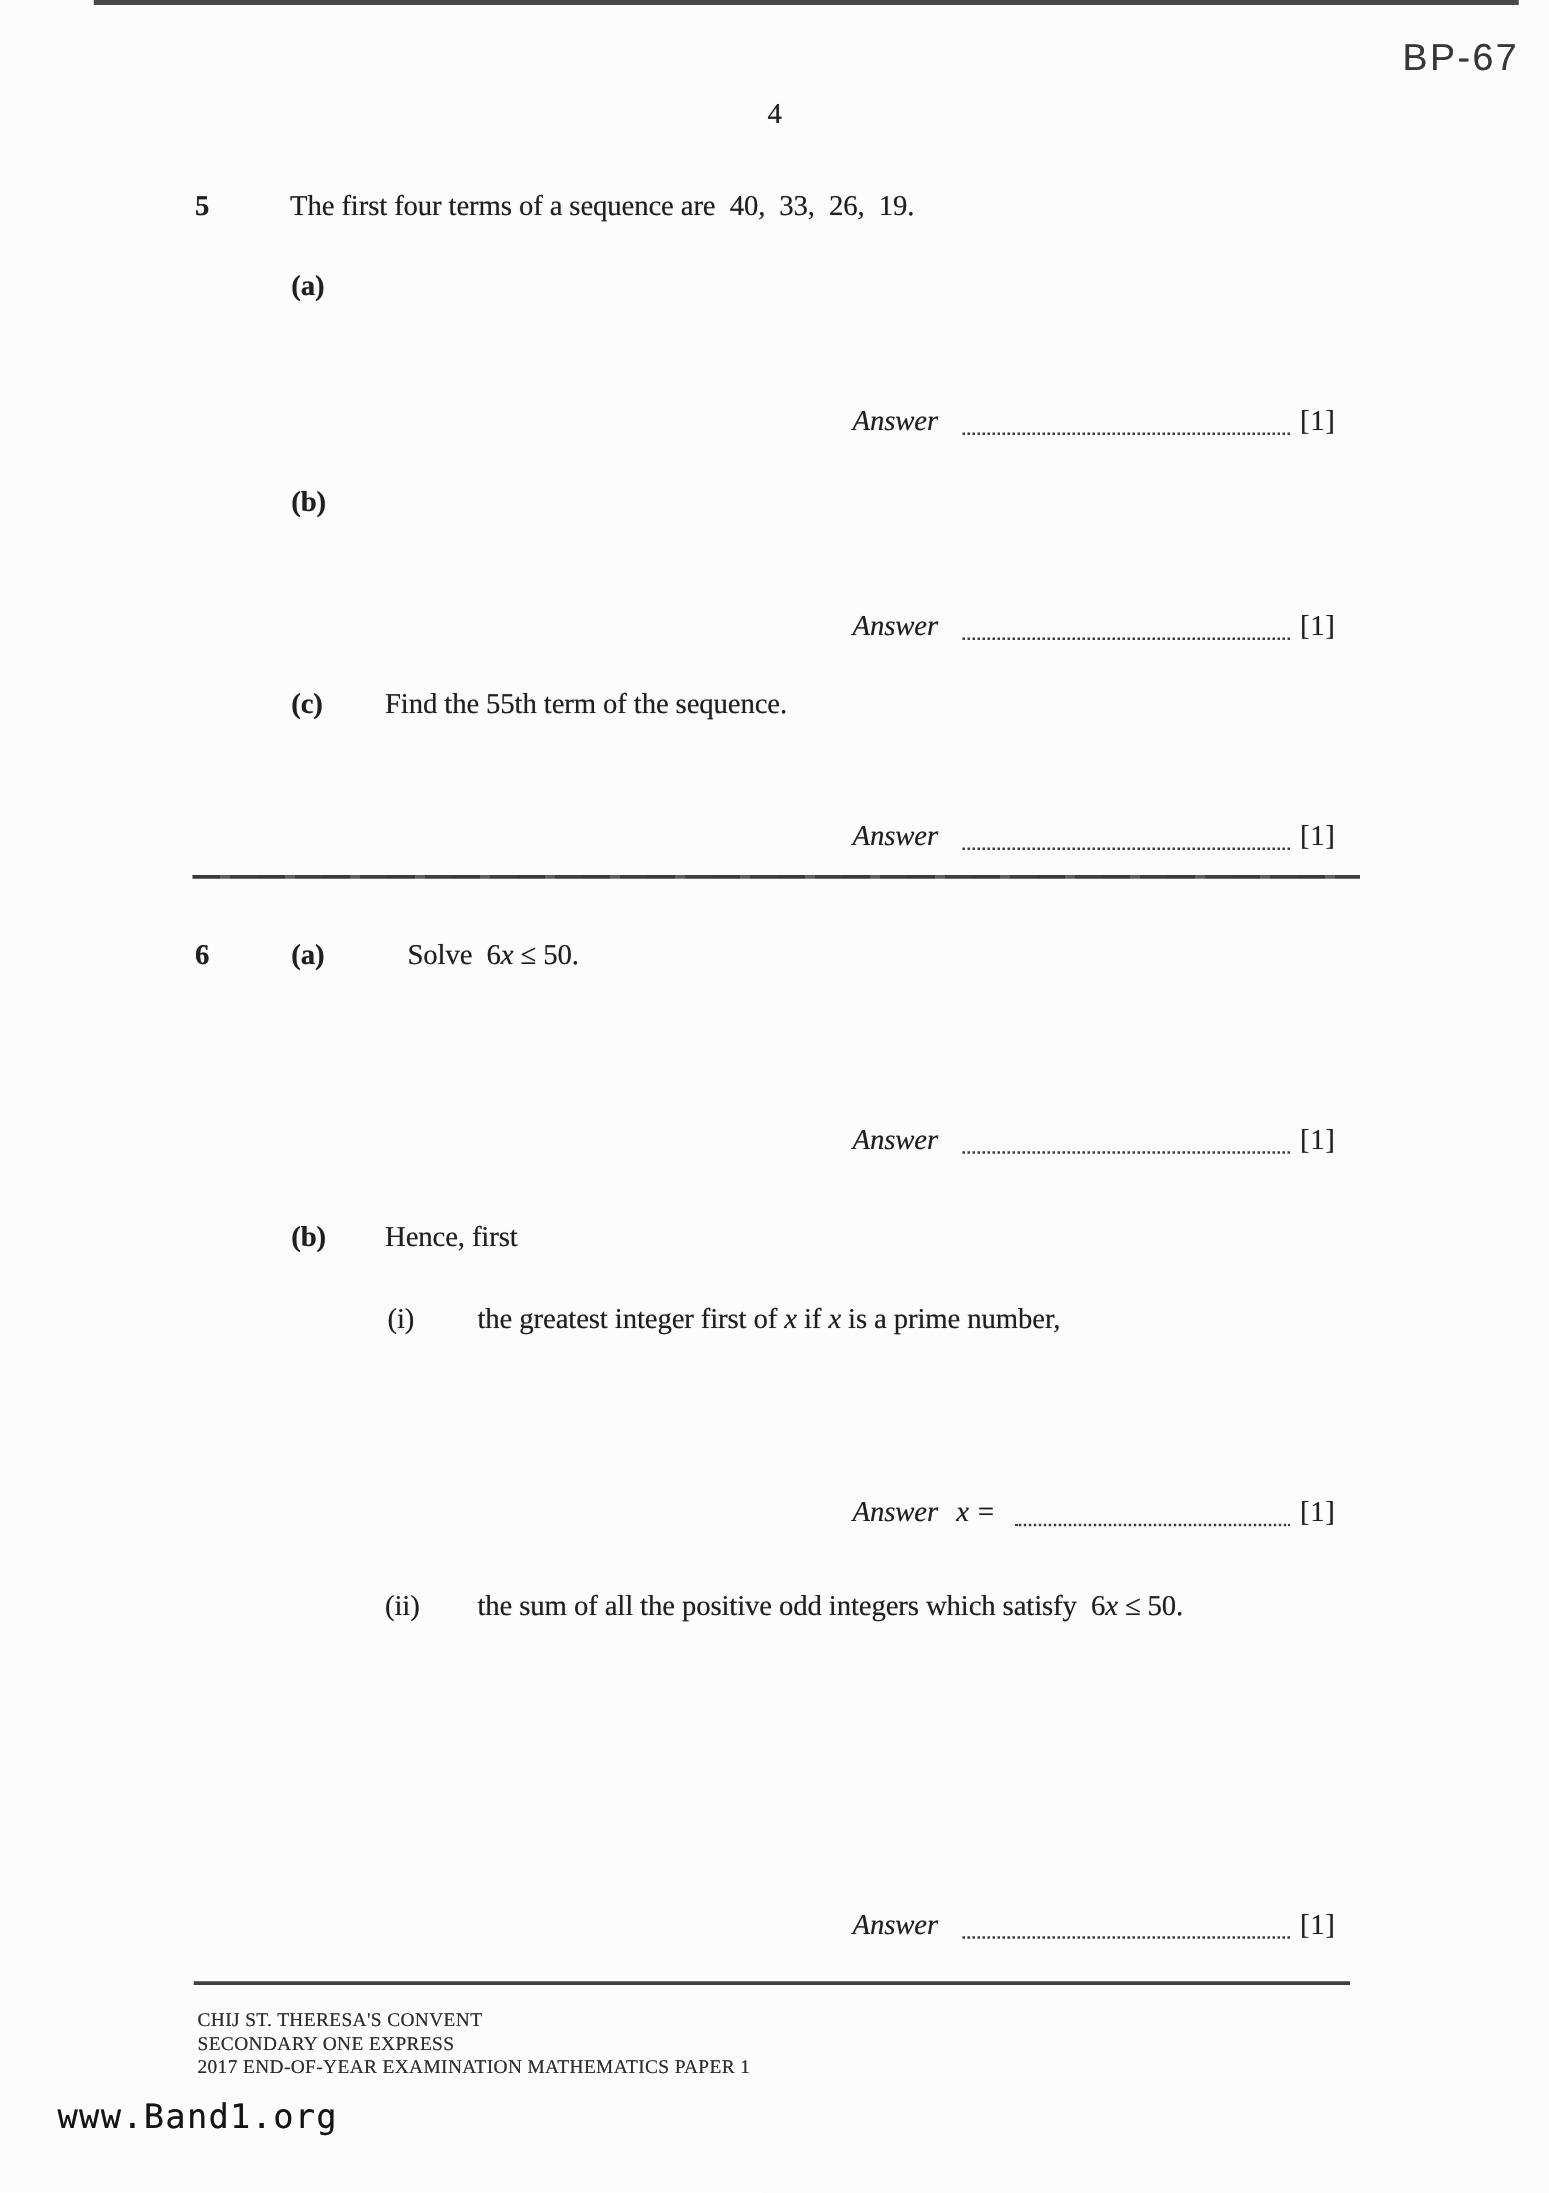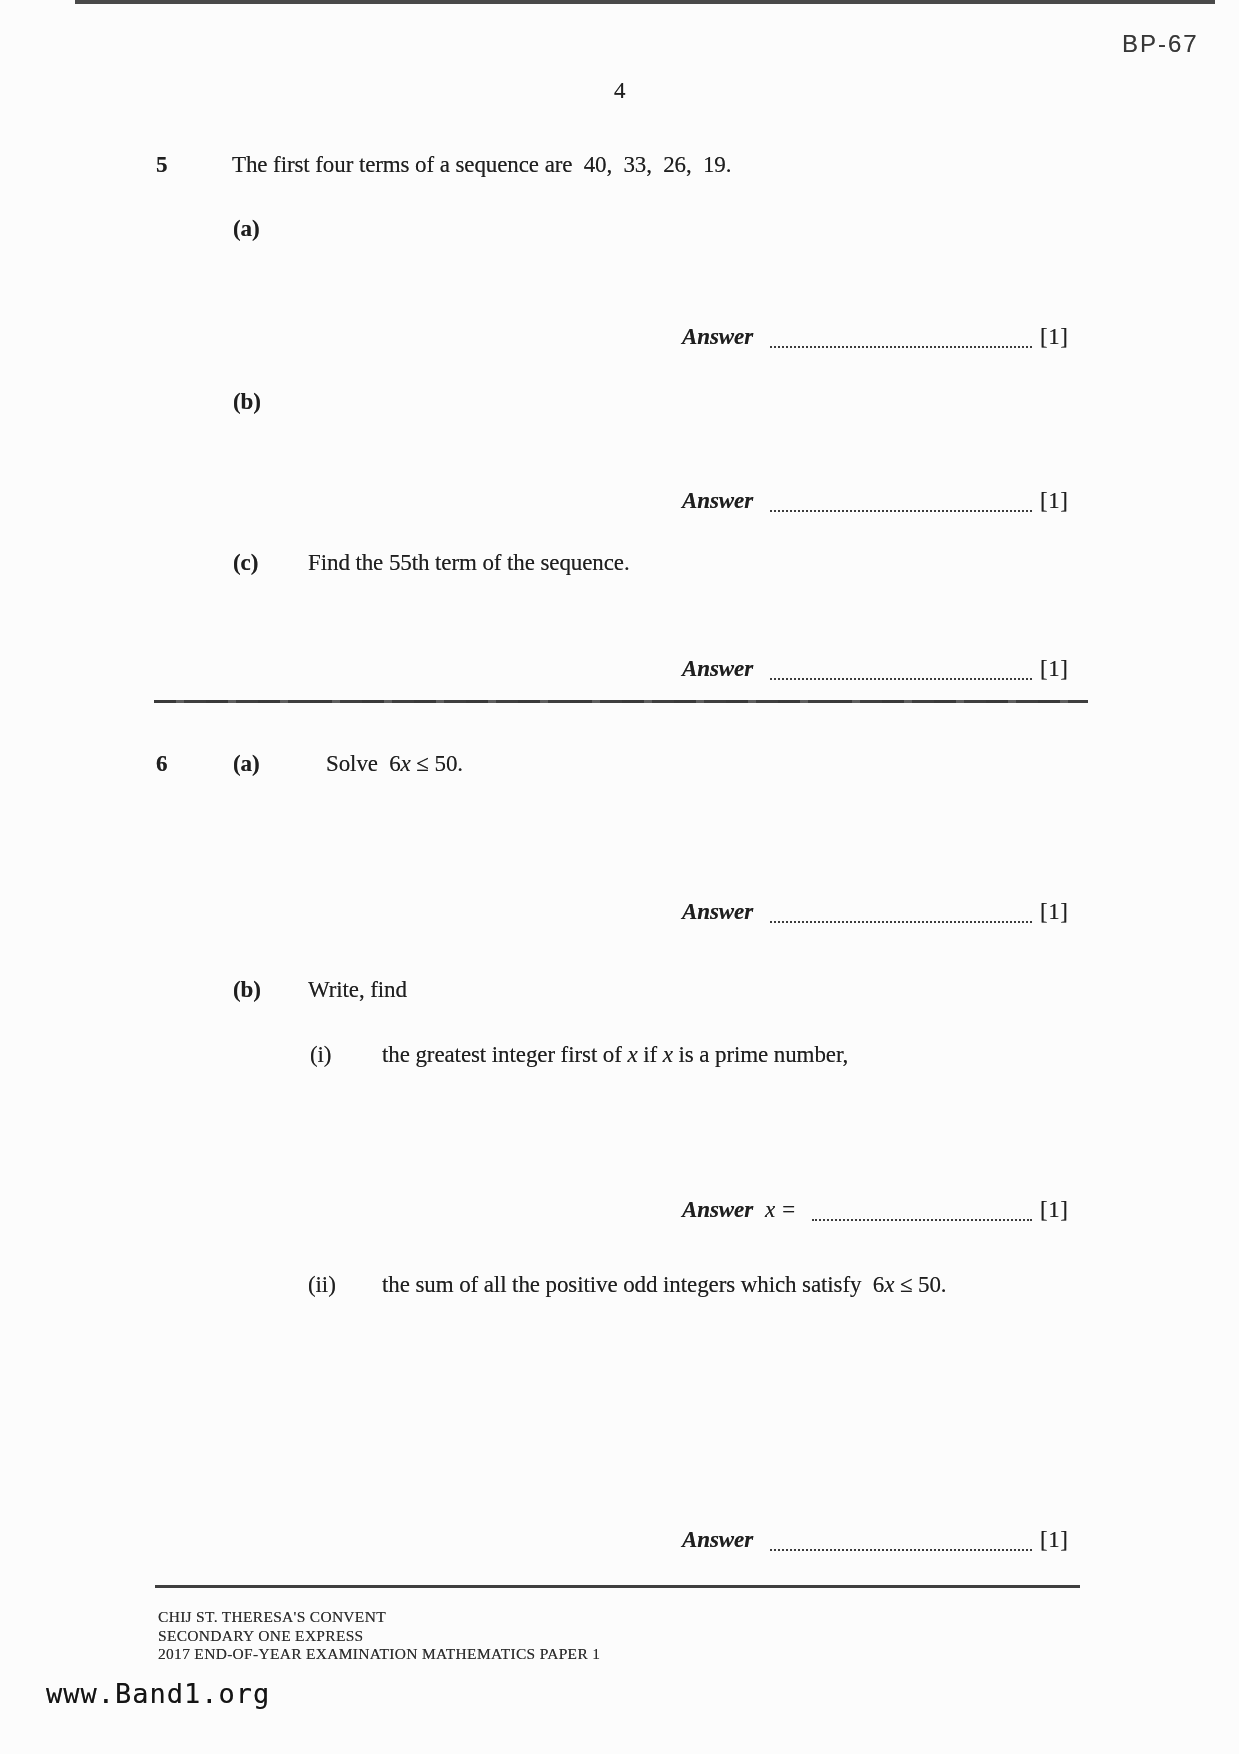--- a/index.html
+++ b/index.html
@@ -13,39 +13,39 @@
   }
   .abs{position:absolute;white-space:pre-wrap;}
   .txt{
     font-size:23px;line-height:30px;letter-spacing:-0.1px;
     text-shadow:0 0 0.6px rgba(25,25,25,0.6);
   }
   .qnum{font-weight:bold;}
   .plabel{font-weight:bold;}
   .sublabel{font-weight:normal;}
   .it{font-style:italic;}
-  .anslabel{font-style:italic;font-weight:bold;}
+  .anslabel{font-style:italic;}
   .marks{letter-spacing:0.5px;}
   .dots{
     display:block;position:absolute;
     border-bottom:2.6px dotted #3c3c3c;
     height:22px;
   }
   .divider{
     position:absolute;height:3px;
     background:repeating-linear-gradient(90deg,#242424 0 22px,#4d4d4d 22px 30px,#2a2a2a 30px 52px);
     opacity:0.9;
   }
   .topbar{
     position:absolute;left:75px;top:0;width:1140px;height:4px;
     background:#161616;opacity:0.78;
   }
   .bp{
     font-family:"Liberation Sans",sans-serif;
-    font-size:24px;letter-spacing:2px;color:#383838;
+    font-size:30px;letter-spacing:2px;color:#383838;
     text-shadow:0 0 0.5px rgba(40,40,40,0.5);
   }
   .pagenum{font-size:23px;text-shadow:0 0 0.6px rgba(25,25,25,0.6);}
   .footline{
     font-size:15.5px;line-height:18px;letter-spacing:0.3px;color:#2e2e2e;
     text-shadow:0 0 0.5px rgba(30,30,30,0.65);
     white-space:pre-wrap;
   }
   .watermark{
     font-family:"DejaVu Sans Mono","Liberation Mono",monospace;
@@ -90,21 +90,21 @@
 
   <span class="abs txt qnum" style="left:156px;top:749px">6</span>
   <span class="abs txt plabel" style="left:233px;top:749px">(a)</span>
   <span class="abs txt" style="left:326px;top:749px"><span>Solve  6</span><span class="it">x</span><span> ≤ 50.</span></span>
 
   <span class="abs txt anslabel" style="left:682px;top:897px">Answer</span>
   <span class="dots" style="left:770px;top:899px;width:262px"></span>
   <span class="abs txt marks" style="left:1040px;top:897px">[1]</span>
 
   <span class="abs txt plabel" style="left:233px;top:975px">(b)</span>
-  <span class="abs txt" style="left:308px;top:975px"><span>Write, find</span></span>
+  <span class="abs txt" style="left:308px;top:975px"><span>Hence, first</span></span>
 
   <span class="abs txt sublabel" style="left:310px;top:1040px">(i)</span>
   <span class="abs txt" style="left:382px;top:1040px"><span>the greatest integer first of </span><span class="it">x</span><span> if </span><span class="it">x</span><span> is a prime number,</span></span>
 
   <span class="abs txt anslabel" style="left:682px;top:1195px">Answer</span>
   <span class="abs txt it" style="left:765px;top:1195px">x =</span>
   <span class="dots" style="left:812px;top:1197px;width:220px"></span>
   <span class="abs txt marks" style="left:1040px;top:1195px">[1]</span>
 
   <span class="abs txt sublabel" style="left:308px;top:1270px">(ii)</span>

